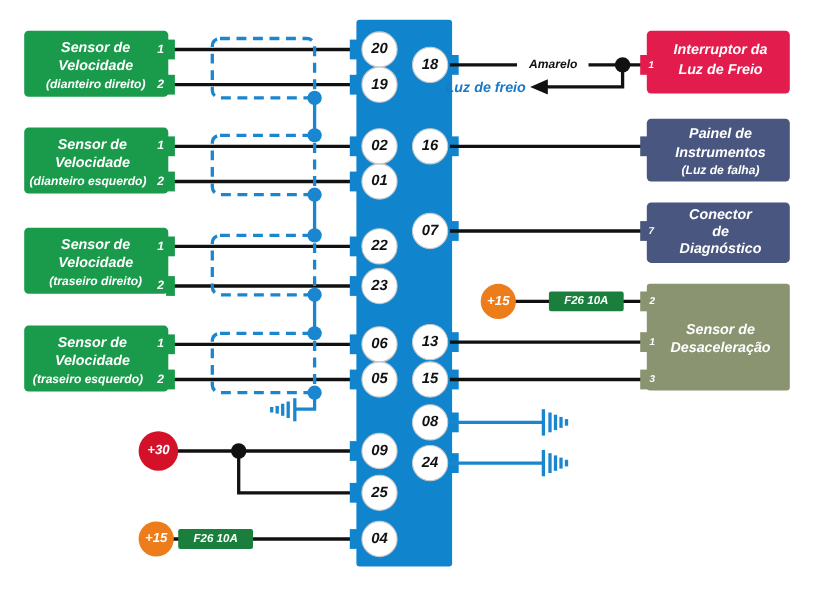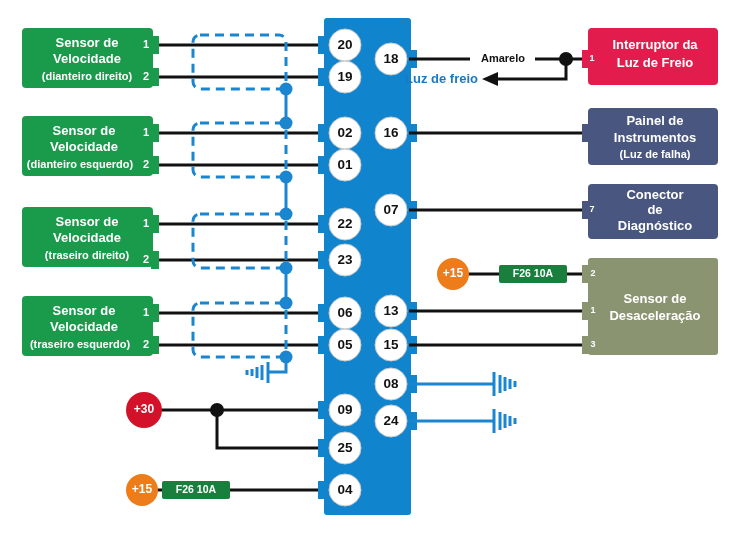--- a/index.html
+++ b/index.html
@@ -9,20 +9,21 @@
   }
   body {
     font-family: "Liberation Sans", sans-serif;
   }
   #diagram-root {
     position: relative;
     width: 741px;
     height: 552px;
     background: #ffffff;
     overflow: hidden;
+    font-style: italic;
   }
   #diagram-svg {
     position: absolute;
     left: 0;
     top: 0;
     width: 741px;
     height: 552px;
   }
   .node-text {
     font-family: "Liberation Sans", sans-serif;

